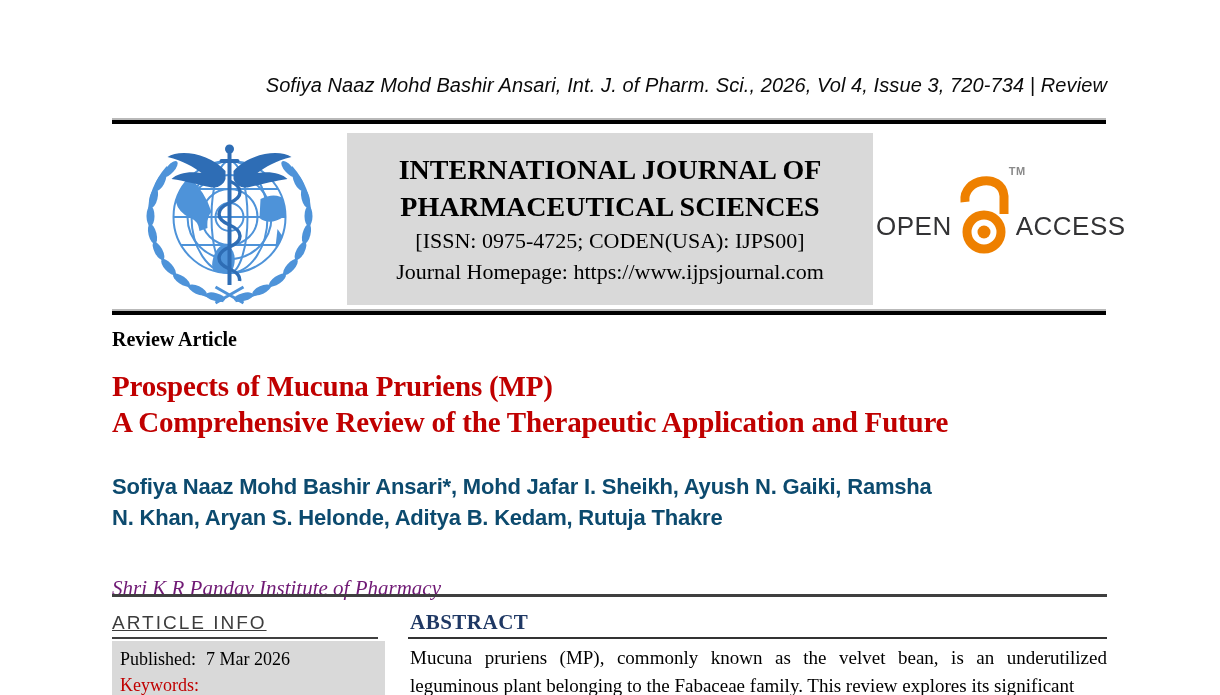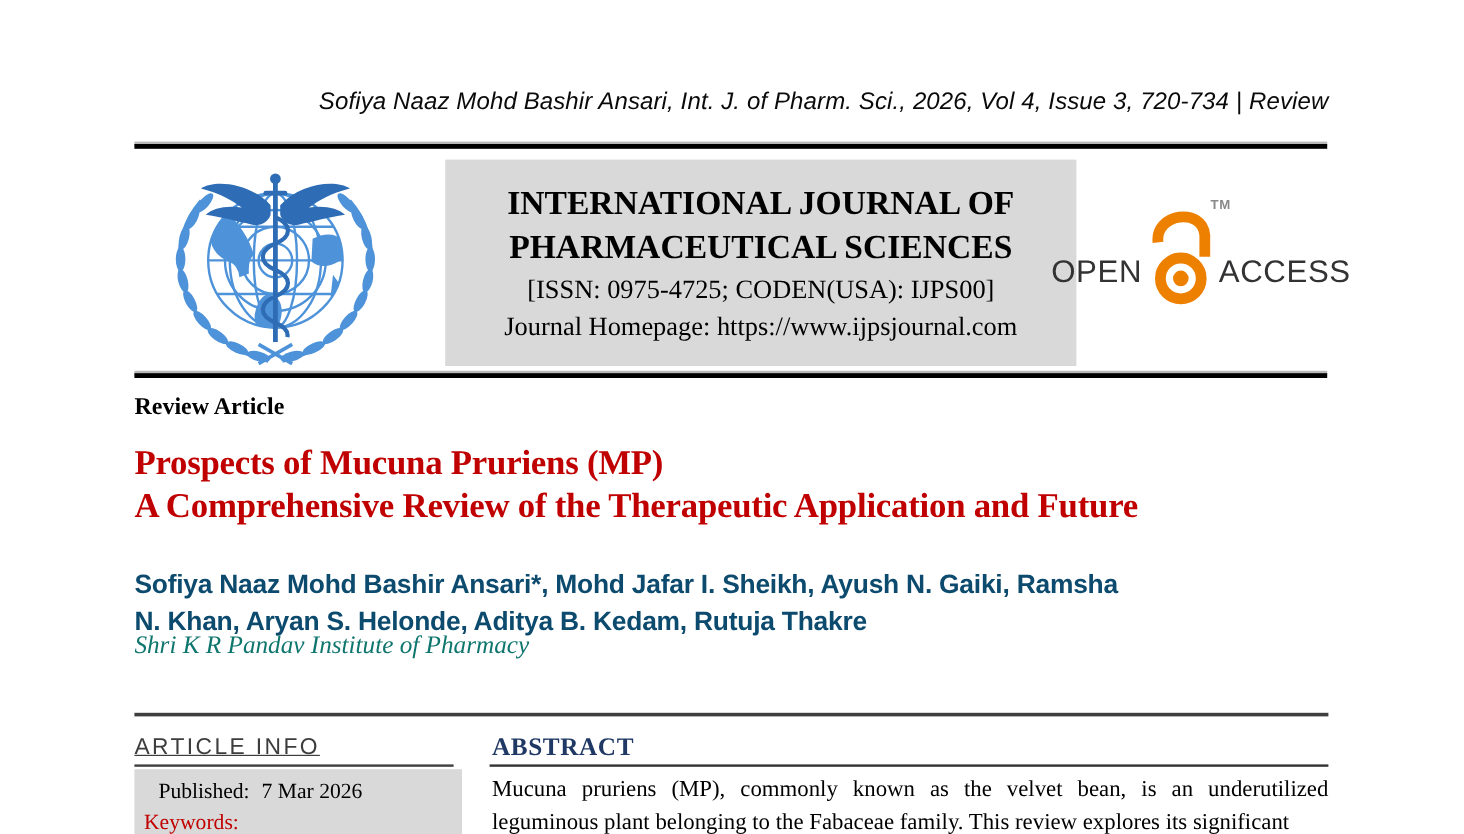--- a/index.html
+++ b/index.html
@@ -21,21 +21,20 @@
   .rule-top{top:120px;}
   .rule-mid{top:311px;}
   .rule-thin{left:112px;top:594px;width:995px;height:3px;background:#3f3f3f;}
 
   
   .logo-wrap{left:127px;top:137px;width:206px;height:168px;}
   .masthead{
     left:347px;top:133px;width:526px;height:172px;background:#D9D9D9;
     display:flex;flex-direction:column;justify-content:center;align-items:center;
     text-align:left;
-    margin-left:24px;
   }
   .mh-title{font-size:28px;font-weight:bold;line-height:37px;color:#000;}
   .mh-sub{font-size:22px;line-height:31px;color:#000;}
 
   
   .oa{
     left:876px;top:166px;width:236px;height:90px;
     display:flex;align-items:flex-end;justify-content:flex-start;
     font-family:"Liberation Sans",sans-serif;
   }
@@ -53,32 +52,32 @@
   .review-article{left:112px;top:328px;font-size:20px;font-weight:bold;color:#000;}
   .paper-title{
     left:112px;top:368px;width:1000px;
     font-size:29px;font-weight:bold;color:#C00000;line-height:36px;letter-spacing:-0.2px;
   }
   .authors{
     left:112px;top:471px;width:1000px;
     font-family:"Liberation Sans",sans-serif;font-weight:700;
     font-size:22px;line-height:31px;color:#0c4a6e;letter-spacing:-0.2px;
   }
-  .affiliation{left:112px;top:525px;font-style:italic;font-size:21px;color:#0f766e;}
+  .affiliation{left:112px;top:576px;font-style:italic;font-size:21px;color:#701a75;}
 
   
   .info-heading{
     left:112px;top:612px;
     font-family:"Liberation Sans",sans-serif;font-size:19px;
     color:#3d3d3d;letter-spacing:2px;font-weight:400;text-decoration:underline;
   }
   .info-underline{left:112px;top:637px;width:266px;height:2px;background:#404040;}
   .info-block{left:112px;top:641px;width:273px;height:60px;background:#D9D9D9;
     font-size:18px;line-height:26px;padding-top:5px;box-sizing:border-box;}
-  .pub-line{padding-left:8px;color:#000;margin-left:12px;}
+  .pub-line{padding-left:8px;color:#000;}
   .pub-val{margin-left:10px;}
   .kw-line{padding-left:8px;color:#C00000;}
 
   .abs-heading{
     left:410px;top:610px;font-size:21px;font-weight:bold;color:#1F3864;letter-spacing:0.5px;
   }
   .abs-underline{left:408px;top:637px;width:699px;height:2px;background:#333;}
   .abs-body{
     left:410px;top:644px;width:697px;
     font-size:19px;line-height:28px;text-align:justify;color:#000;

